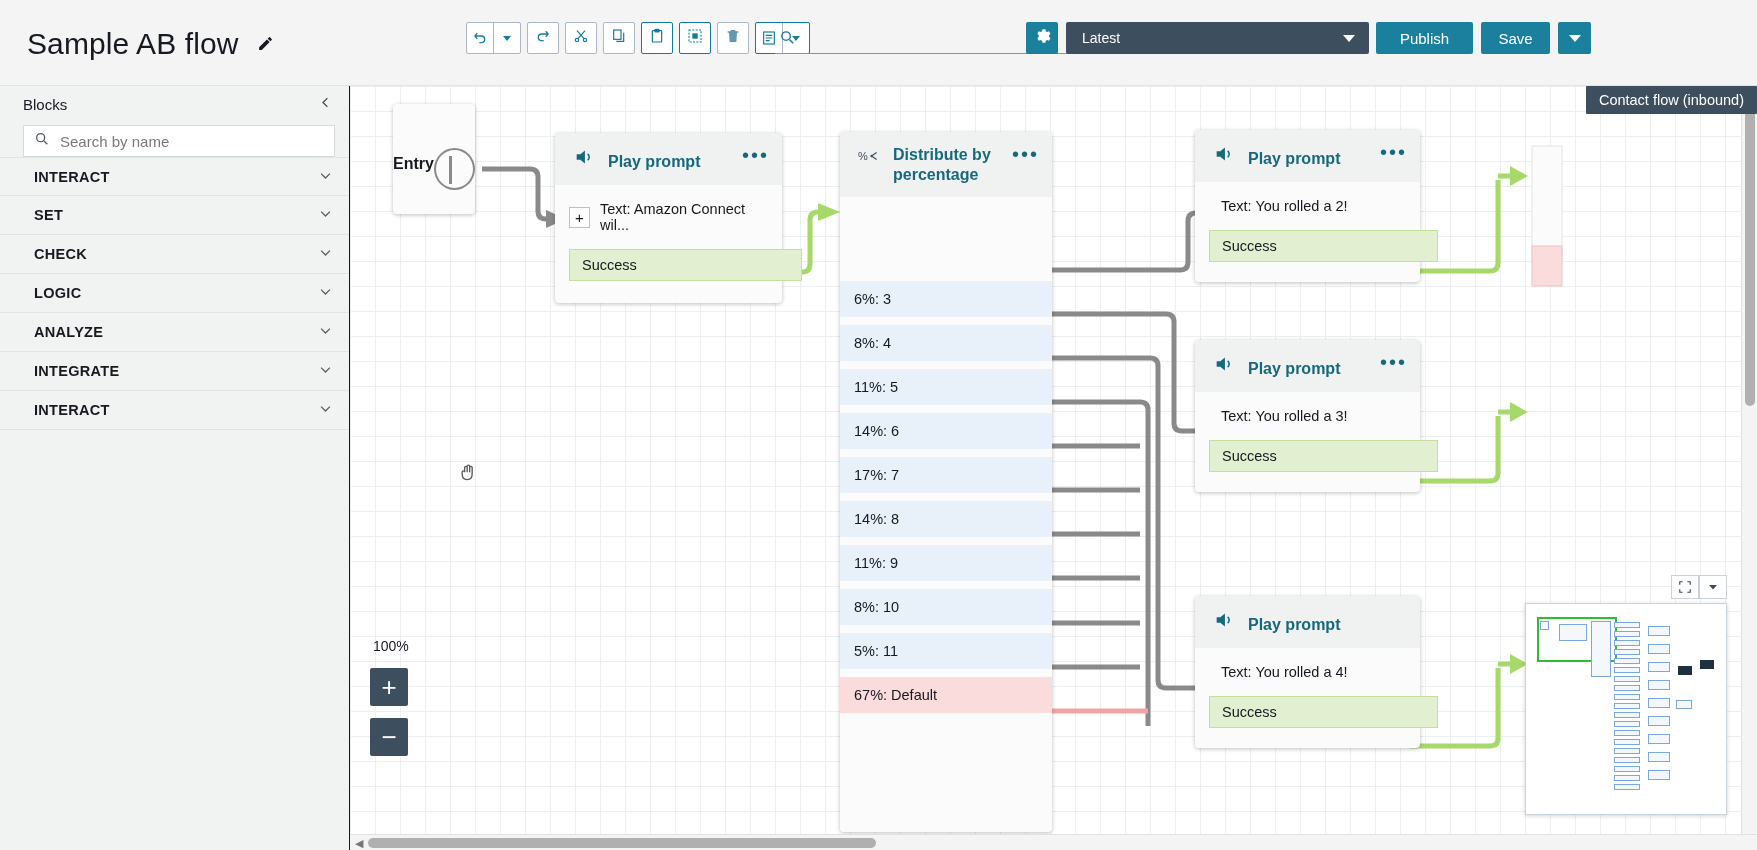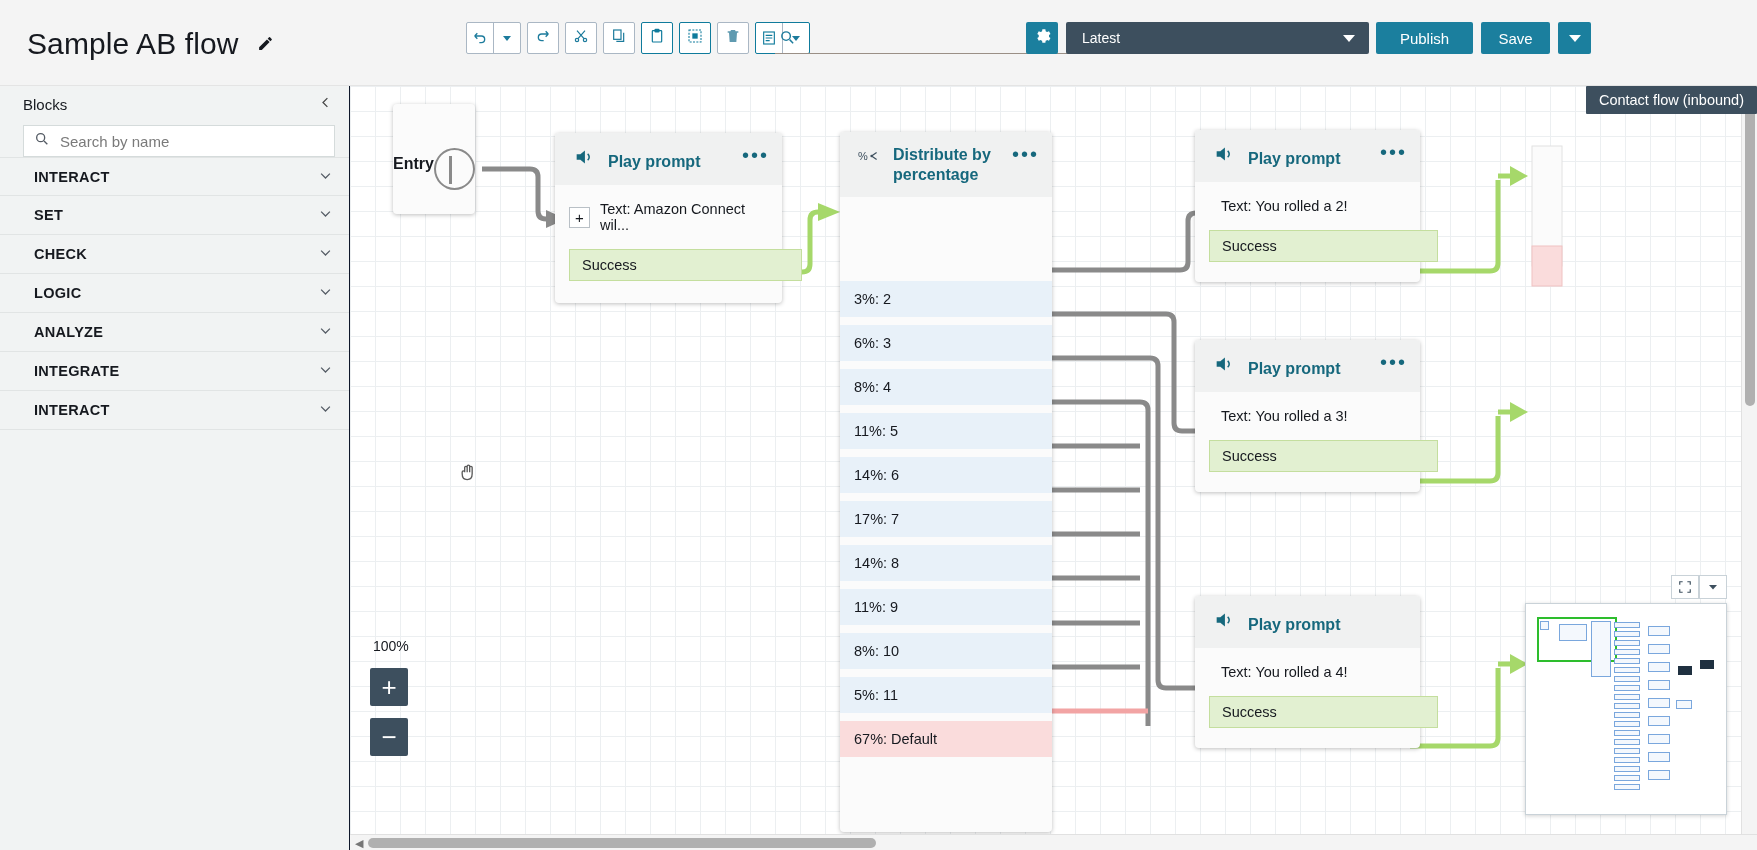--- a/index.html
+++ b/index.html
@@ -473,21 +473,20 @@
               <text x="0" y="15" font-size="13" fill="#3d4f5e" font-family="Liberation Sans, sans-serif">%</text>
               <path fill="none" stroke="#3d4f5e" stroke-width="1.4" d="M16 10l6-4M16 10l6 4"></path>
               <circle cx="16" cy="10" r="1.4" fill="#3d4f5e"></circle>
             </svg>
         </span>
         <span class="node-title">Distribute by percentage</span>
         <span class="dots">•••</span>
       </div>
       <div style="height:84px"></div>
       <div>
-        <div class="pct-row"><span>3%: 2</span></div>
         <div class="pct-row"><span>6%: 3</span></div>
         <div class="pct-row"><span>8%: 4</span></div>
         <div class="pct-row"><span>11%: 5</span></div>
         <div class="pct-row"><span>14%: 6</span></div>
         <div class="pct-row"><span>17%: 7</span></div>
         <div class="pct-row"><span>14%: 8</span></div>
         <div class="pct-row"><span>11%: 9</span></div>
         <div class="pct-row"><span>8%: 10</span></div>
         <div class="pct-row"><span>5%: 11</span></div>
         <div class="pct-row default"><span>67%: Default</span></div>

